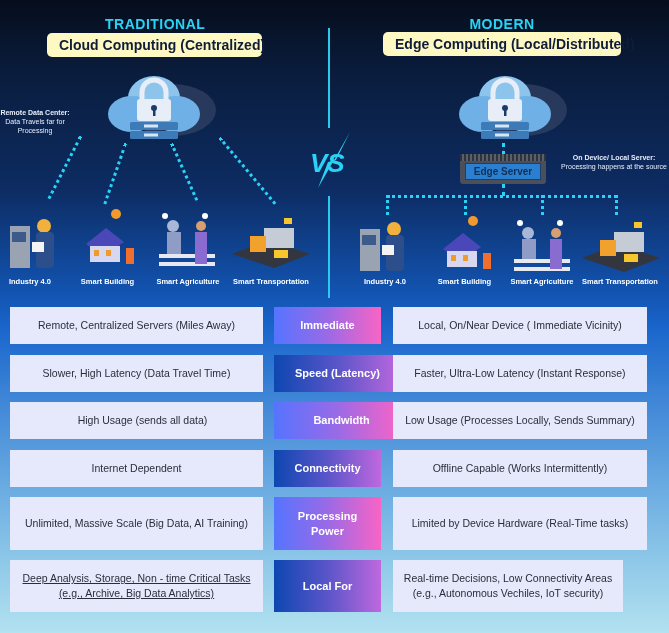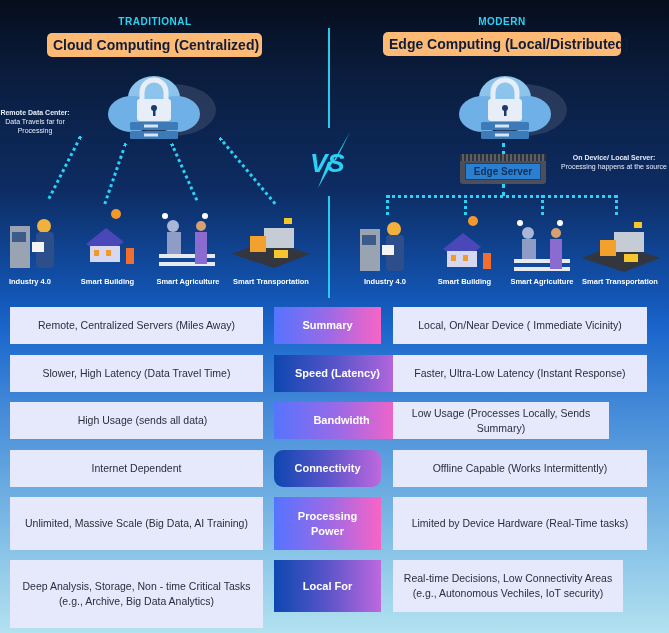--- a/index.html
+++ b/index.html
@@ -3,24 +3,24 @@
 <meta charset="utf-8">
 <style>
   * { box-sizing: border-box; margin: 0; padding: 0; }
   html, body { width: 669px; height: 633px; overflow: hidden; }
   body {
     font-family: "Liberation Sans", sans-serif;
     position: relative;
     background: linear-gradient(180deg, #060d1c 0%, #0a1d3e 12%, #0d2c63 30%, #1253b0 46%, #1a66cc 52%, #3b83d6 62%, #64a6e0 75%, #8cc6e8 88%, #b3e2f0 100%);
   }
   .abs { position: absolute; }
-  .tag { font-weight: bold; color: #2ad3f5; font-size: 10px; letter-spacing: 0.5px; text-align: center; }
+  .tag { font-weight: bold; color: #2ad3f5; font-size: 14px; letter-spacing: 0.5px; text-align: center; }
   .title-pill {
-    background: #fdba74; border-radius: 5px; color: #0f1c3a; font-weight: bold;
-    font-size: 14px; padding: 4px 6px; white-space: nowrap; text-align: center;
+    background: #fef9c3; border-radius: 5px; color: #0f1c3a; font-weight: bold;
+    font-size: 14px; padding: 4px 12px; white-space: nowrap; text-align: center;
   }
   .divider { width: 2px; background: #2ac9ee; }
   .note { color: #e7eefc; font-size: 7px; text-align: center; line-height: 1.3; }
   .note b { font-weight: bold; }
   .dots-v { width: 0; border-left: 3px dotted #2ad3f5; }
   .dots-h { height: 0; border-top: 3px dotted #2ad3f5; }
   .dline { position: absolute; height: 0; border-top: 3px dotted #2ad3f5; transform-origin: 0 0; }
   .app-label { color: #ffffff; font-size: 7.5px; font-weight: bold; text-align: center; white-space: nowrap; }
   .illus { position: absolute; }
   .row-box {
@@ -203,34 +203,34 @@
       <rect x="56" y="4" width="8" height="6" fill="#f7c52e"></rect>
     </svg>
 </div>
 
 <div class="abs app-label" style="left:355px;top:277px;width:60px;">Industry 4.0</div>
 <div class="abs app-label" style="left:432px;top:277px;width:65px;">Smart Building</div>
 <div class="abs app-label" style="left:506px;top:277px;width:72px;">Smart Agriculture</div>
 <div class="abs app-label" style="left:577px;top:277px;width:86px;">Smart Transportation</div>
 
 <div class="abs row-box" style="left:10px;top:307px;width:253px;height:37px;">Remote, Centralized Servers (Miles Away)</div>
-<div class="abs mid-box grad-a" style="left:274px;top:307px;width:107px;height:37px;">Summary</div>
+<div class="abs mid-box grad-a" style="left:274px;top:307px;width:107px;height:37px;">Immediate</div>
 <div class="abs row-box" style="left:393px;top:307px;width:254px;height:37px;">Local, On/Near Device ( Immediate Vicinity)</div>
 
 <div class="abs row-box" style="left:10px;top:355px;width:253px;height:37px;">Slower, High Latency (Data Travel Time)</div>
 <div class="abs mid-box grad-b" style="left:274px;top:355px;width:127px;height:37px;">Speed (Latency)</div>
 <div class="abs row-box" style="left:393px;top:355px;width:254px;height:37px;">Faster, Ultra-Low Latency (Instant Response)</div>
 
 <div class="abs row-box" style="left:10px;top:402px;width:253px;height:37px;padding-left:20px;">High Usage (sends all data)</div>
 <div class="abs mid-box grad-a" style="left:274px;top:402px;width:127px;height:37px;padding-left:14px;">Bandwidth</div>
-<div class="abs row-box" style="left:393px;top:402px;width:216px;height:37px;">Low Usage (Processes Locally, Sends Summary)</div>
+<div class="abs row-box" style="left:393px;top:402px;width:254px;height:37px;">Low Usage (Processes Locally, Sends Summary)</div>
 
 <div class="abs row-box" style="left:10px;top:450px;width:253px;height:37px;">Internet Dependent</div>
-<div class="abs mid-box grad-b" style="left:274px;top:450px;width:107px;height:37px;border-radius:9px;">Connectivity</div>
+<div class="abs mid-box grad-b" style="left:274px;top:450px;width:107px;height:37px;">Connectivity</div>
 <div class="abs row-box" style="left:393px;top:450px;width:254px;height:37px;">Offline Capable (Works Intermittently)</div>
 
 <div class="abs row-box" style="left:10px;top:497px;width:253px;height:53px;">Unlimited, Massive Scale (Big Data, AI Training)</div>
 <div class="abs mid-box grad-a" style="left:274px;top:497px;width:107px;height:53px;">Processing Power</div>
 <div class="abs row-box" style="left:393px;top:497px;width:254px;height:53px;">Limited by Device Hardware (Real-Time tasks)</div>
 
-<div class="abs row-box" style="left:10px;top:560px;width:253px;height:68px;">Deep Analysis, Storage, Non - time Critical Tasks (e.g., Archive, Big Data Analytics)</div>
+<div class="abs row-box" style="left:10px;top:560px;width:253px;height:52px;text-decoration:underline;">Deep Analysis, Storage, Non - time Critical Tasks (e.g., Archive, Big Data Analytics)</div>
 <div class="abs mid-box grad-b" style="left:274px;top:560px;width:107px;height:52px;">Local For</div>
 <div class="abs row-box" style="left:393px;top:560px;width:230px;height:52px;">Real-time Decisions, Low Connectivity Areas (e.g., Autonomous Vechiles, IoT security)</div>
 
 </body></html>

